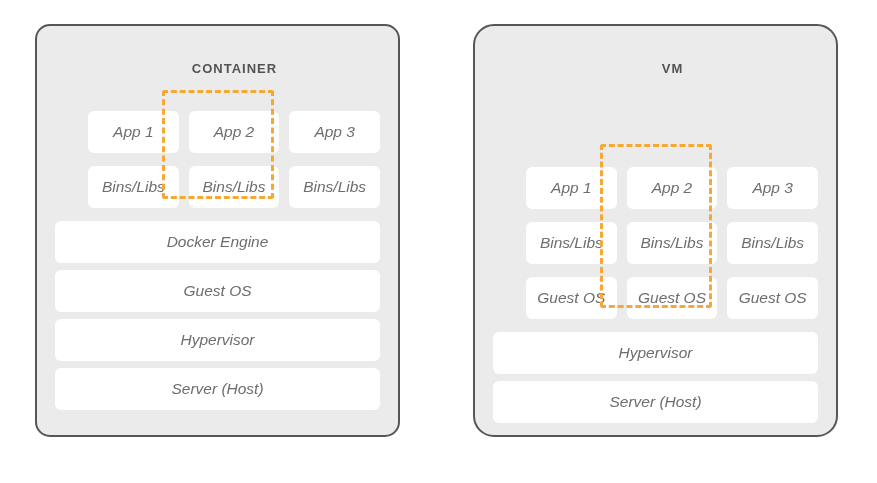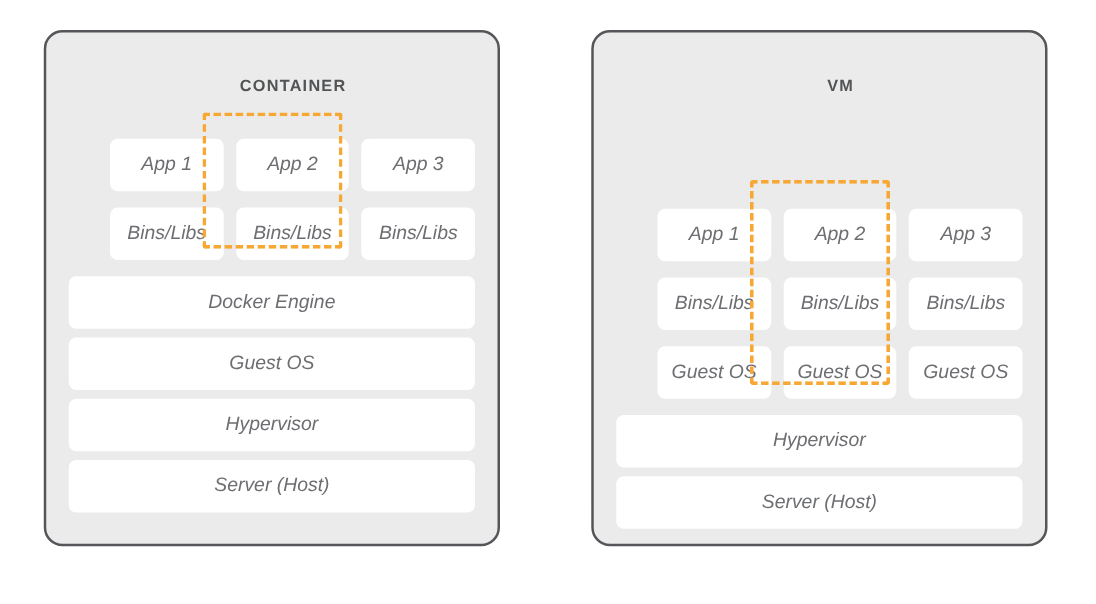--- a/index.html
+++ b/index.html
@@ -20,21 +20,21 @@
     position: absolute;
     top: 24px;
     width: 365px;
     height: 413px;
     box-sizing: border-box;
     background: var(--panel-bg, #ebebeb);
     border: 2px solid var(--panel-border, #55565a);
     border-radius: 15px;
   }
   .panel.left  { left: 35px; }
-  .panel.right { left: 473px; }
+  .panel.right { left: 473px; border-radius: 21px; }
 
   .panel-title {
     height: 85px;
     display: flex;
     align-items: center;
     justify-content: center;
     font-size: 13px;
     font-weight: 700;
     letter-spacing: 1px;
     color: var(--title-color, #515355);

